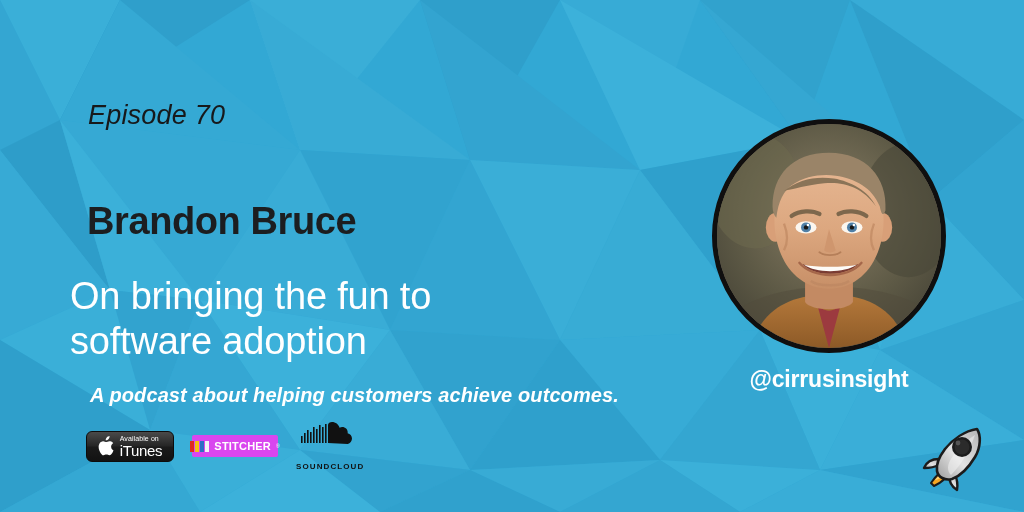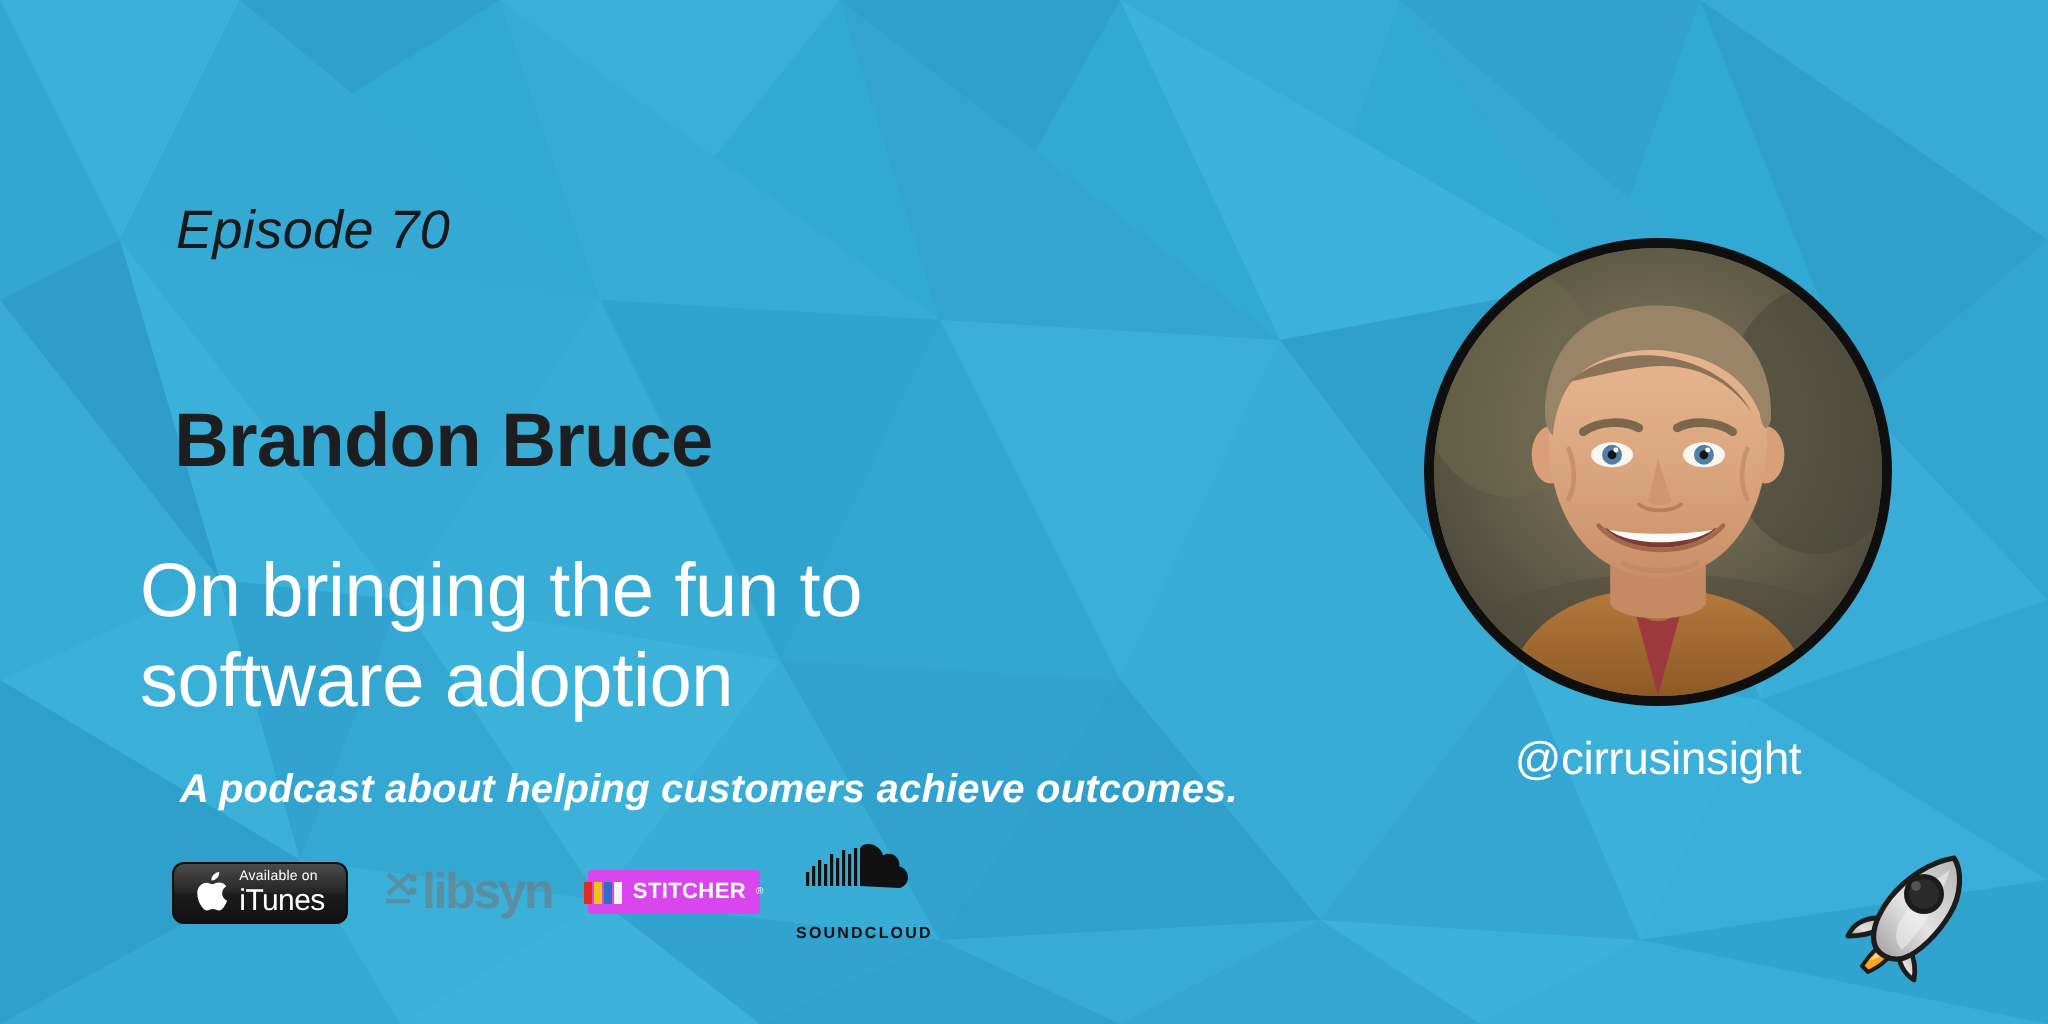--- a/index.html
+++ b/index.html
@@ -222,21 +222,21 @@
     width: 100%;
     height: 100%;
   }
   .handle {
     position: absolute;
     left: 712px;
     top: 366px;
     width: 234px;
     text-align: center;
     font-size: 23px;
-    font-weight: 400;
+    font-weight: 700;
     color: #ffffff;
     letter-spacing: -0.2px;
     white-space: nowrap;
   }
   .rocket {
     position: absolute;
     left: 917px;
     top: 419px;
     width: 78px;
     height: 78px;
@@ -327,31 +327,20 @@
           <svg width="17" height="20" viewBox="0 0 17 20">
             <path fill="#ffffff" d="M11.6 0c.1 1.1-.33 2.16-1 2.93-.69.79-1.8 1.4-2.88 1.32-.12-1.06.4-2.15 1.04-2.84C9.47.6 10.62.06 11.6 0zM15.1 7.2c-.2.12-2.02 1.18-2 3.47.02 2.74 2.4 3.65 2.43 3.66-.02.07-.38 1.33-1.26 2.62-.76 1.13-1.55 2.25-2.8 2.27-1.22.03-1.62-.72-3.02-.72-1.4 0-1.84.7-3 .75-1.2.05-2.12-1.22-2.89-2.34-1.57-2.28-2.78-6.46-1.16-9.28.8-1.4 2.24-2.29 3.8-2.31 1.18-.03 2.3.8 3.02.8.72 0 2.08-.99 3.5-.84.6.02 2.28.24 3.36 1.82z"></path>
           </svg>
         </span>
         <span class="itunes-text">
           <span class="itunes-avail">Available on</span>
           <span class="itunes-word">iTunes</span>
         </span>
       </div>
 
-      <div class="badge badge-libsyn">
-        <span style="line-height:0">
-          <svg width="17" height="22" viewBox="0 0 17 22">
-            <path fill="#6f7b80" d="M2 2 L13 12 M13 2 L2 12" stroke="#6f7b80" stroke-width="2.2"></path>
-            <circle cx="14.5" cy="4" r="1.8" fill="#6f7b80"></circle>
-            <circle cx="14.5" cy="10.5" r="1.8" fill="#6f7b80"></circle>
-            <rect x="1" y="14.5" width="12" height="2.1" fill="#6f7b80"></rect>
-          </svg>
-        </span>
-        <span class="libsyn-word">libsyn</span>
-      </div>
 
       <div class="badge badge-stitcher">
         <span class="stitcher-bars">
           <i style="background:#e02b20"></i>
           <i style="background:#f2c314"></i>
           <i style="background:#2e6fc4"></i>
           <i style="background:#f3f3f3"></i>
         </span>
         <span class="stitcher-word">STITCHER</span>
         <span class="stitcher-tm">®</span>

